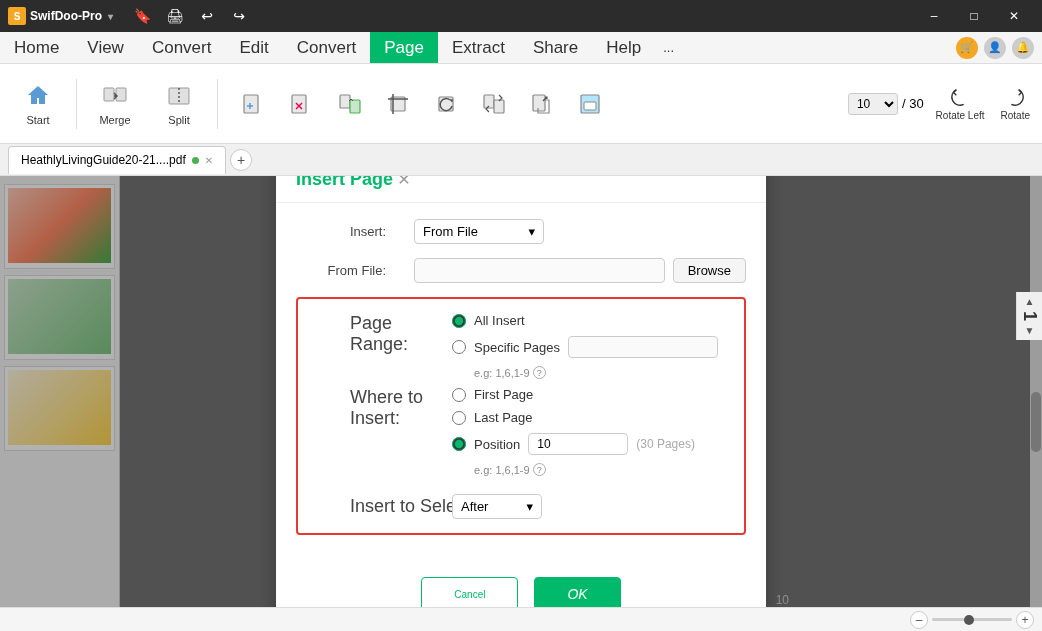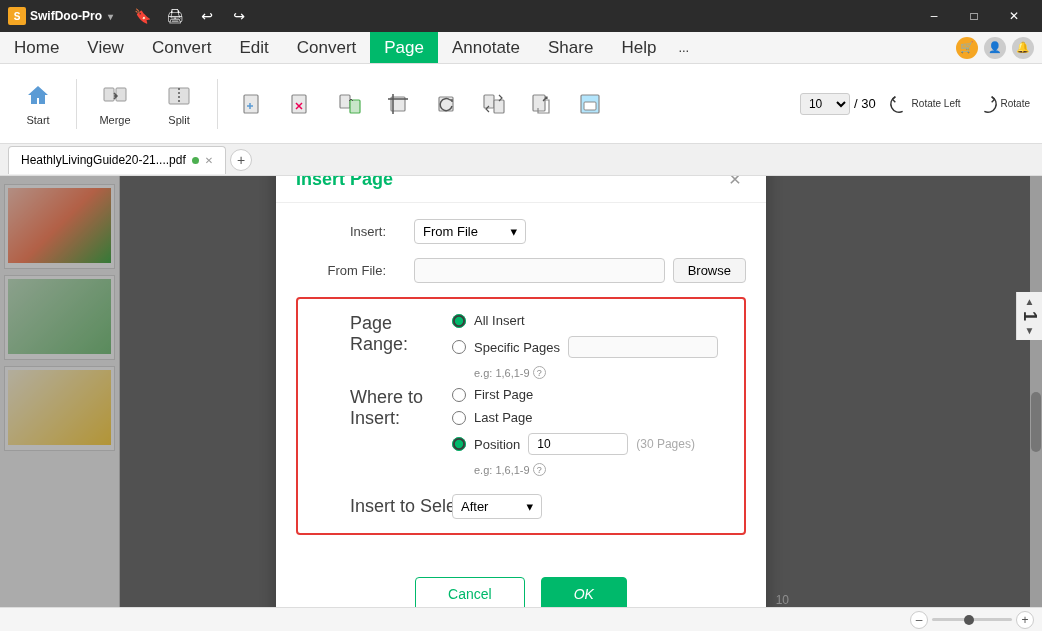--- a/index.html
+++ b/index.html
@@ -114,21 +114,21 @@
     }
     .page-select {
       border: 1px solid #ccc;
       border-radius: 3px;
       padding: 2px 4px;
       font-size: 12px;
       width: 50px;
     }
     .rotate-btn {
       display: flex;
-      flex-direction: row;
+      flex-direction: column;
       align-items: center;
       cursor: pointer;
       font-size: 10px;
       color: #333;
       padding: 4px;
       border-radius: 4px;
       gap: 2px;
     }
 
     
@@ -259,22 +259,20 @@
       box-shadow: 0 4px 20px rgba(0,0,0,0.3);
       width: 490px;
       padding: 0;
       position: relative;
     }
     .dialog-header {
       padding: 16px 20px 12px;
       border-bottom: 1px solid #eee;
       display: flex;
       align-items: center;
-      justify-content: space-between;
-      gap: 16px;
     }
     .dialog-title {
       color: #00b96b;
       font-size: 18px;
       font-weight: 600;
     }
     .dialog-close {
       width: 22px; height: 22px;
       border: none;
       background: none;
@@ -303,21 +301,21 @@
 
     .select-with-arrow {
       display: flex;
       align-items: center;
       border: 1px solid #ccc;
       border-radius: 4px;
       background: white;
       padding: 4px 8px;
       font-size: 13px;
       cursor: pointer;
-      width: 112px;
+      width: 130px;
       justify-content: space-between;
     }
 
     .file-input-row {
       display: flex;
       gap: 8px;
       flex: 1;
       justify-content: center;
     }
     .file-input {
@@ -431,21 +429,21 @@
       justify-content: center;
       gap: 16px;
       padding: 12px 20px 20px;
     }
     .cancel-btn {
       padding: 8px 32px;
       border: 1px solid #00b96b;
       border-radius: 4px;
       background: white;
       color: #00b96b;
-      font-size: 14px;
+      font-size: 10px;
       cursor: pointer;
     }
     .ok-btn {
       padding: 8px 32px;
       border: 1px solid #00b96b;
       border-radius: 4px;
       background: #00b96b;
       color: white;
       font-size: 14px;
       cursor: pointer;
@@ -610,21 +608,21 @@
   </div>
 </div>
 
 <div class="menu-bar">
   <div class="menu-item">Home</div>
   <div class="menu-item">View</div>
   <div class="menu-item">Convert</div>
   <div class="menu-item">Edit</div>
   <div class="menu-item">Convert</div>
   <div class="menu-item active">Page</div>
-  <div class="menu-item">Annotate</div>
+  <div class="menu-item">Extract</div>
   <div class="menu-item">Share</div>
   <div class="menu-item">Help</div>
   <div class="menu-item more-btn">...</div>
 
   <div style="margin-left:auto; display:flex; align-items:center; gap:6px; padding-right:8px;">
     <div style="width:22px;height:22px;border-radius:50%;background:#f5a623;display:flex;align-items:center;justify-content:center;font-size:11px;color:white;cursor:pointer;">🛒</div>
     <div style="width:22px;height:22px;border-radius:50%;background:#ccc;display:flex;align-items:center;justify-content:center;font-size:11px;cursor:pointer;">👤</div>
     <div style="width:22px;height:22px;border-radius:50%;background:#ccc;display:flex;align-items:center;justify-content:center;font-size:11px;cursor:pointer;">🔔</div>
   </div>
 </div>

